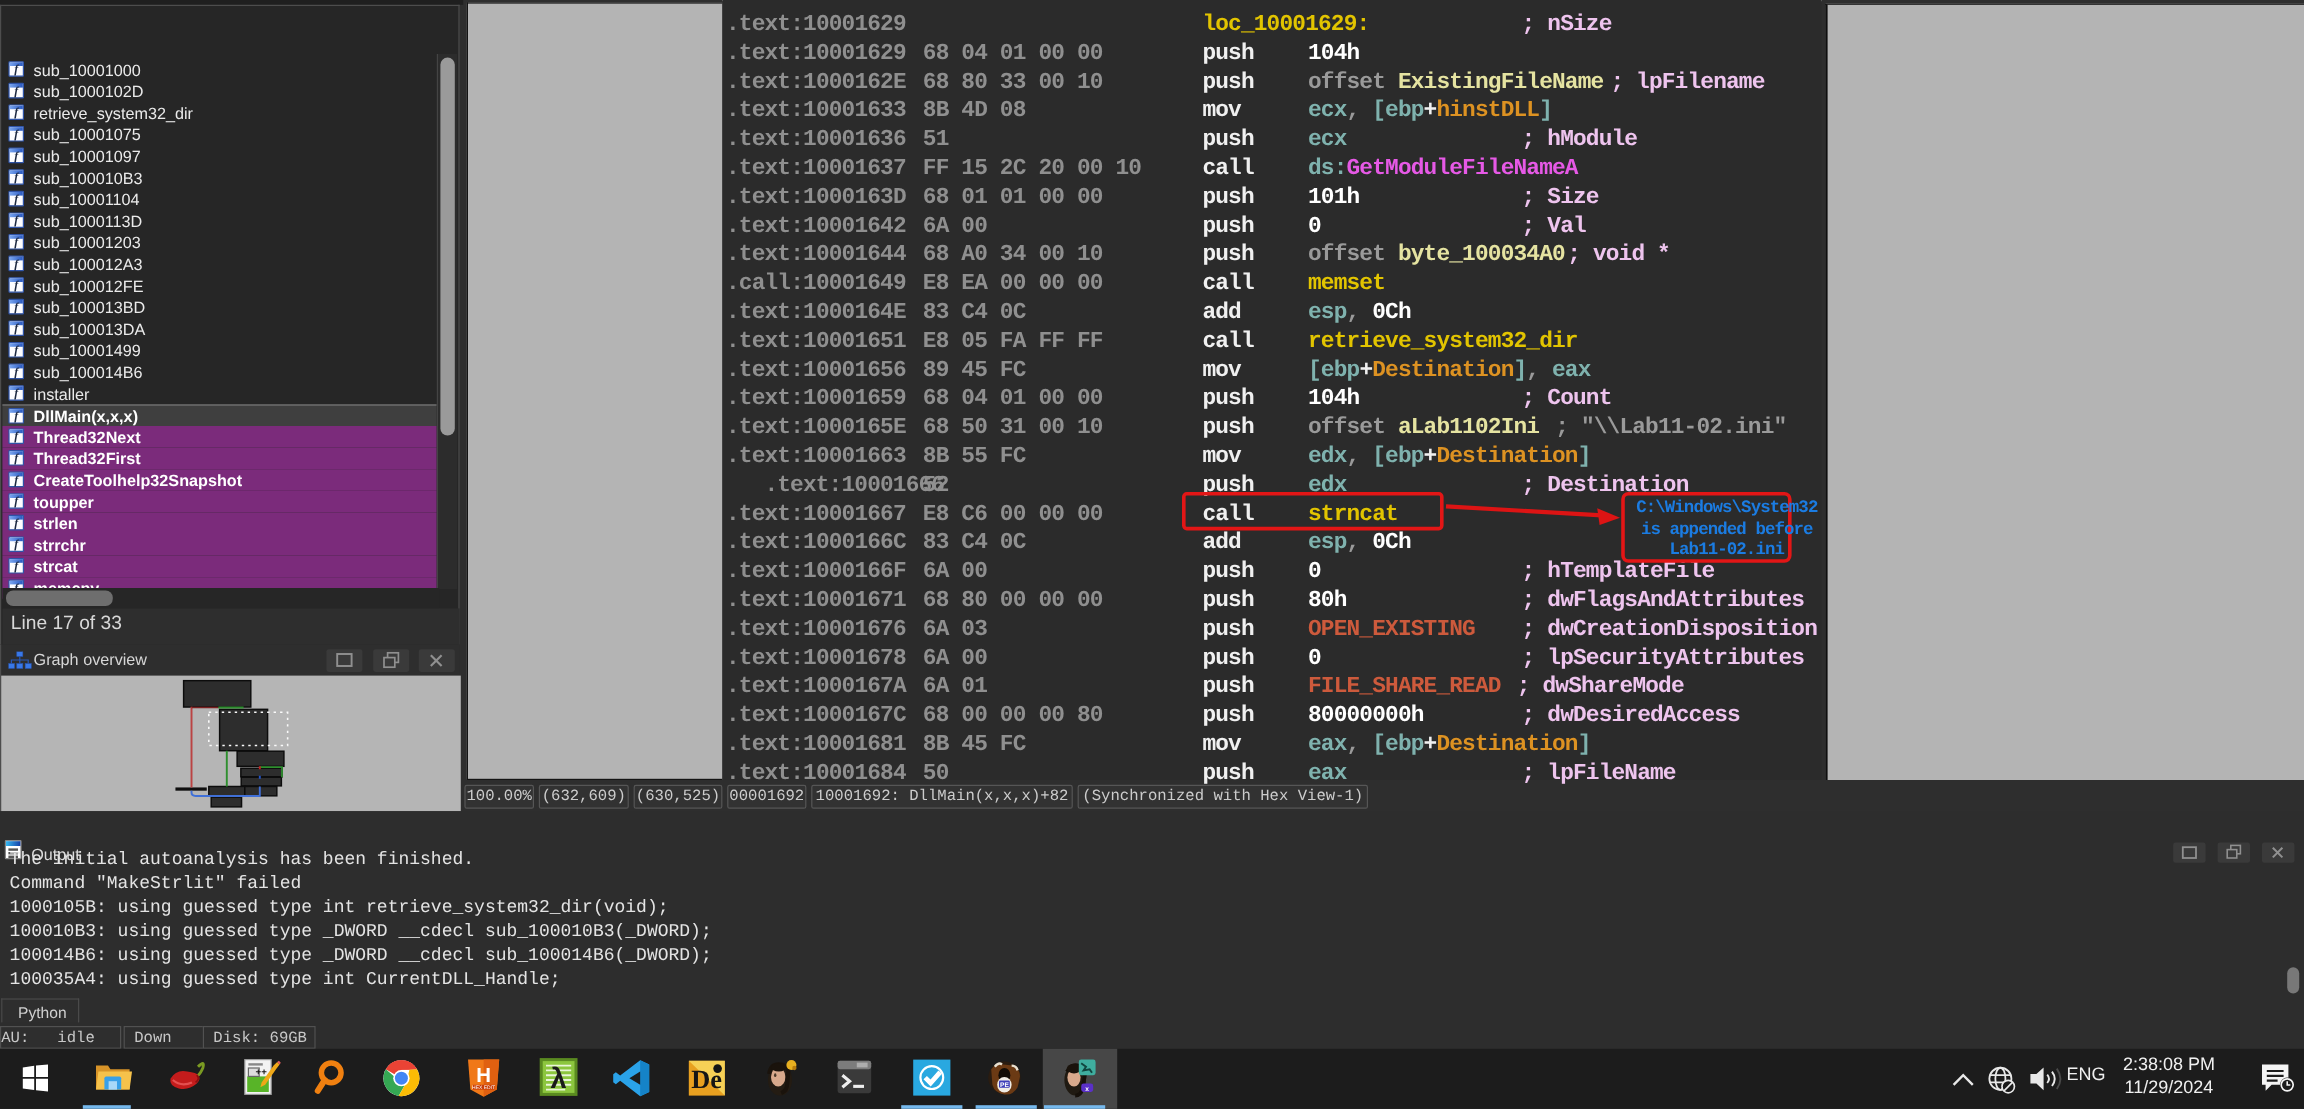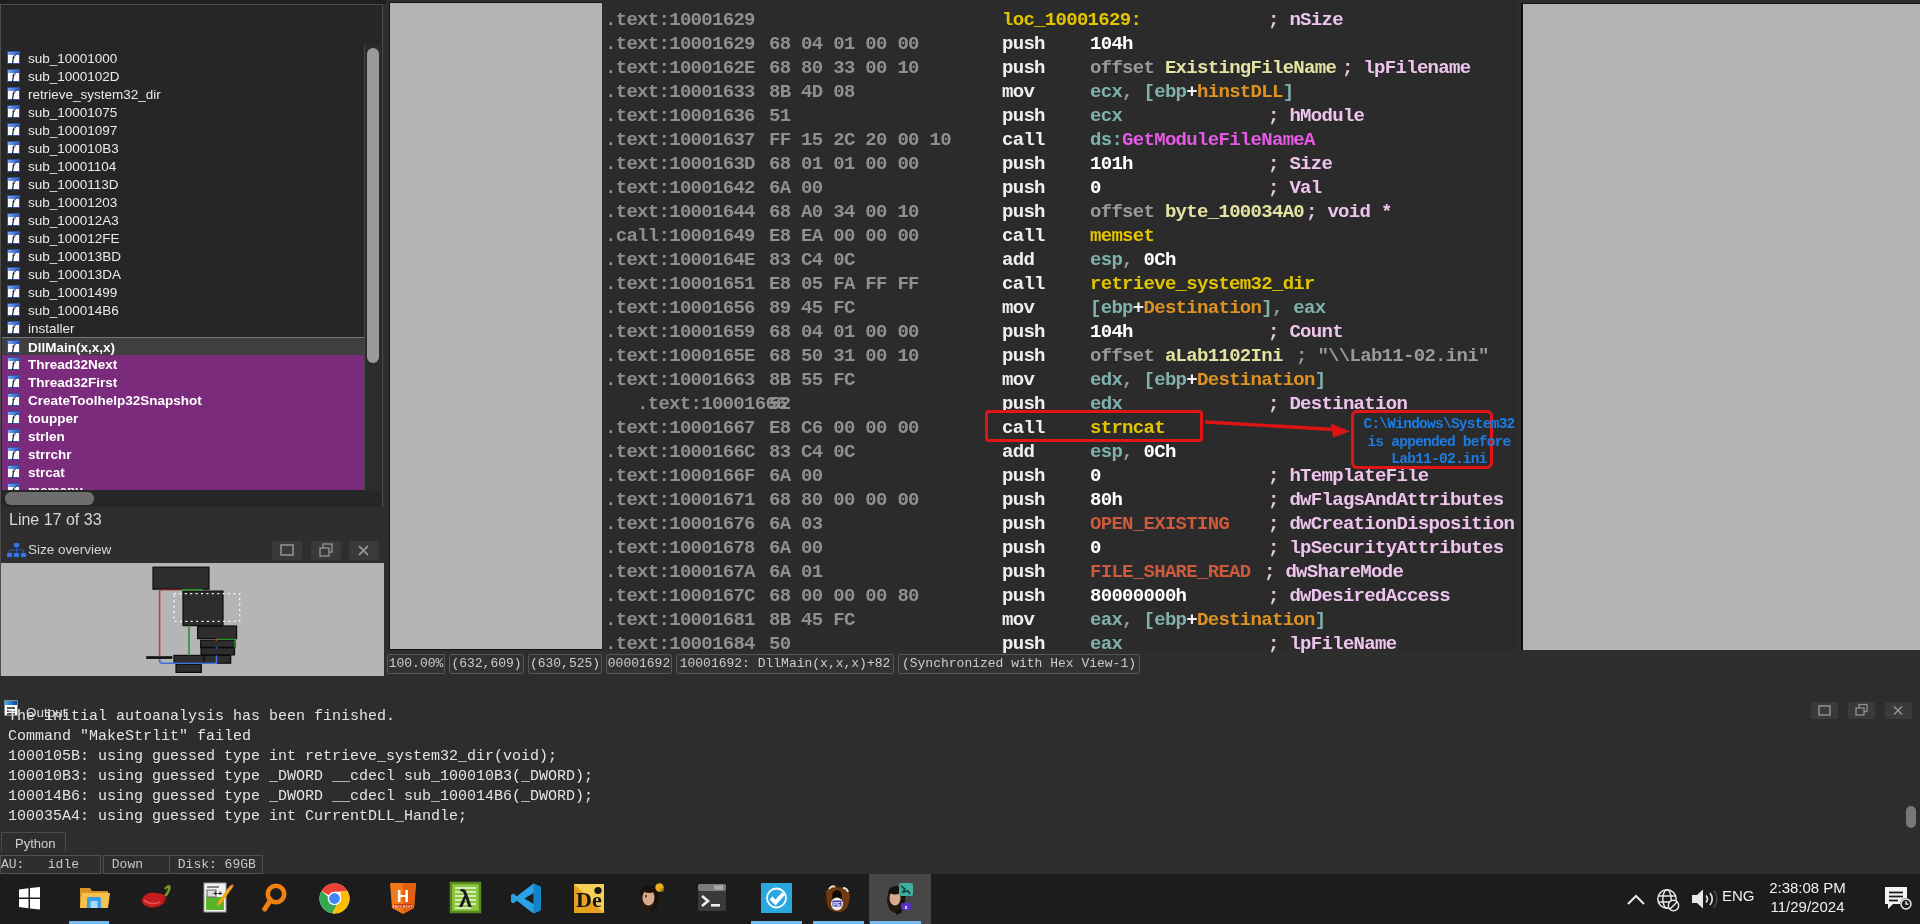--- a/index.html
+++ b/index.html
@@ -282,21 +282,21 @@
     <div id="ghdr">
       <svg width="20" height="16" style="position:absolute;left:6px;top:6px" viewBox="0 0 20 16">
         <g fill="#3878e8" stroke="#2858b8" stroke-width="0.5">
           <rect x="7" y="0" width="5" height="4"></rect>
           <rect x="0" y="10" width="5" height="4"></rect>
             <rect x="7" y="10" width="5" height="4"></rect>
             <rect x="14" y="10" width="5" height="4"></rect>
         </g>
         <path d="M9.5,4 V7 M2.5,10 V7 H16.5 V10 M9.5,7 V10" stroke="#2858b8" fill="none"></path>
       </svg>
-      <span class="ttl">Size overview</span>
+      <span class="ttl">Graph overview</span>
       <div class="gbtn" style="left:271px">
           <svg width="30" height="19">
             <rect x="9" y="4" width="12" height="10" fill="none" stroke="#909090" stroke-width="1.6"></rect>
           </svg>
         </div>
       <div class="gbtn" style="left:310px">
           <svg width="30" height="19">
             <rect x="12" y="3" width="9" height="8" fill="none" stroke="#909090" stroke-width="1.4"></rect>
             <rect x="9" y="7" width="9" height="8" fill="#3a3a3a" stroke="#909090" stroke-width="1.4"></rect>
           </svg>

